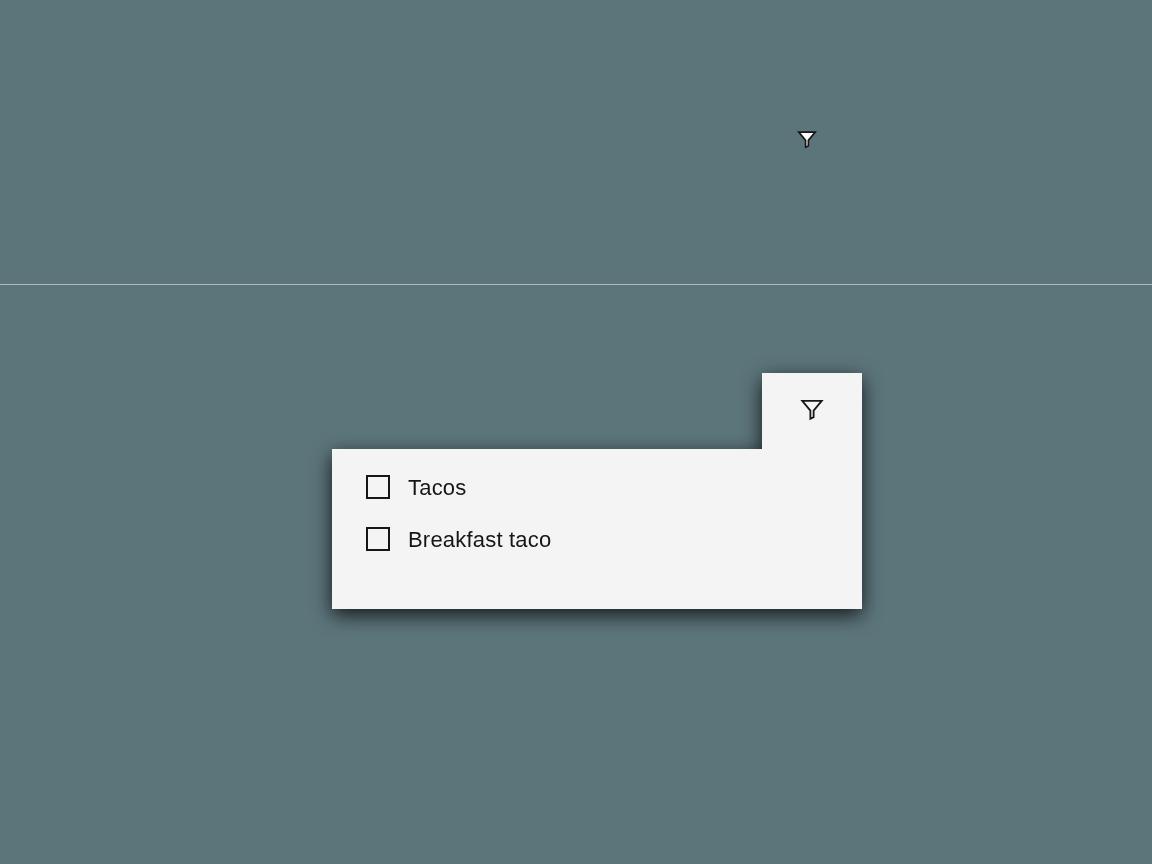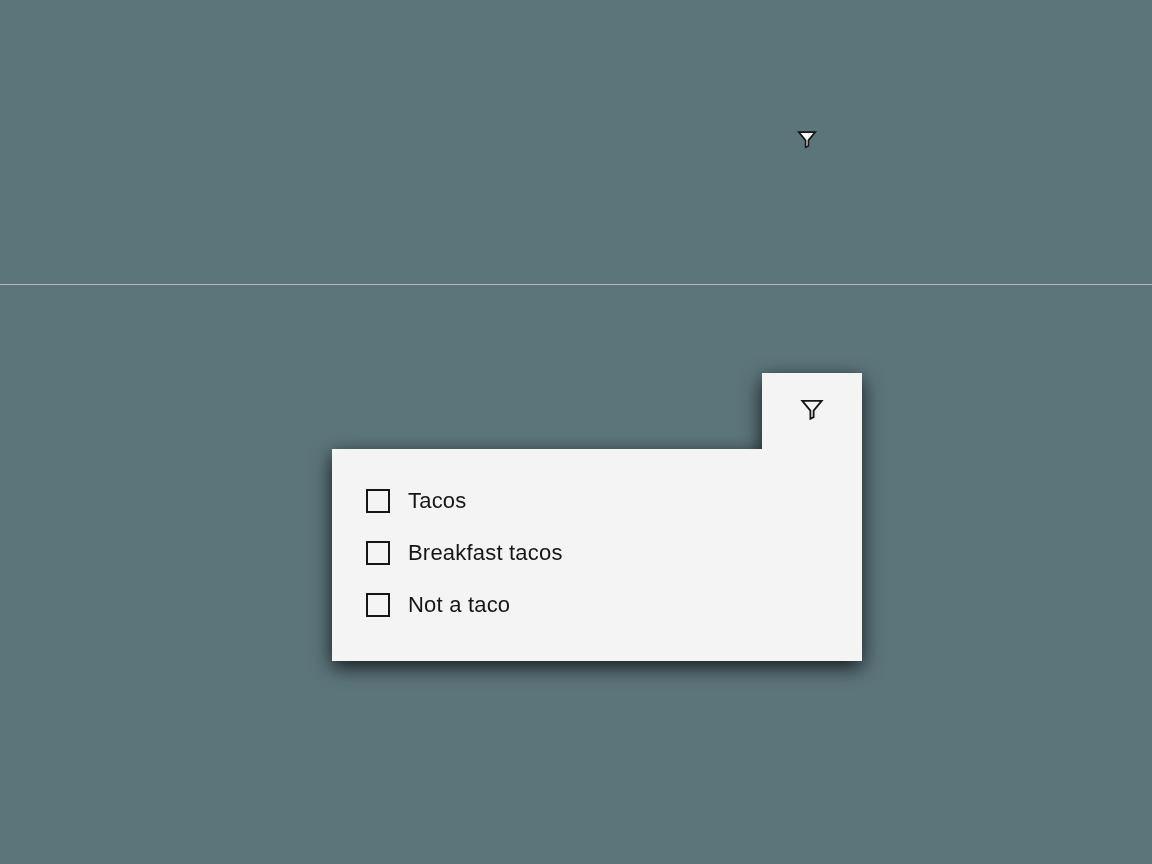--- a/index.html
+++ b/index.html
@@ -53,21 +53,20 @@
   .panel {
     position: absolute;
     left: 0;
     top: 76px;
     width: 530px;
     background: #f4f4f4;
     padding: 26px 34px 30px 34px;
   }
   .row {
     display: flex;
-    align-items: center;
     gap: 18px;
     height: 52px;
   }
   .checkbox {
     width: 24px;
     height: 24px;
     border: 2px solid #161616;
     background: transparent;
     flex-shrink: 0;
   }
@@ -102,23 +101,19 @@
 
   <div class="panel">
 
     <div class="row">
       <span class="checkbox"></span>
       <span class="option-label">Tacos</span>
     </div>
 
     <div class="row">
       <span class="checkbox"></span>
-      <span class="option-label">Breakfast tacos</span>
+      <span class="option-label">Breakfast taco</span>
     </div>
 
-    <div class="row">
-      <span class="checkbox"></span>
-      <span class="option-label">Not a taco</span>
-    </div>
 
 
   </div>
 </div>
 
 </body></html>

